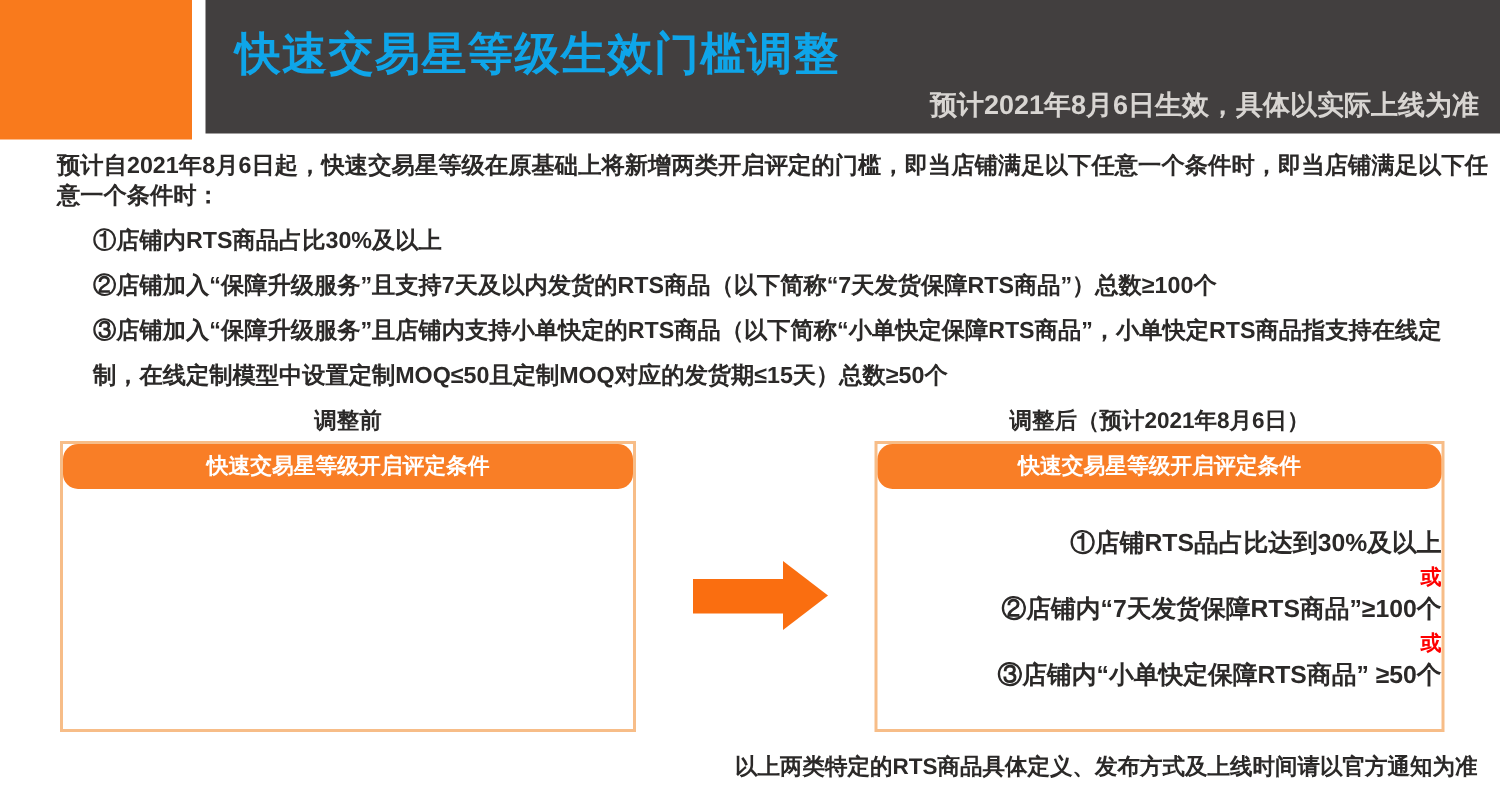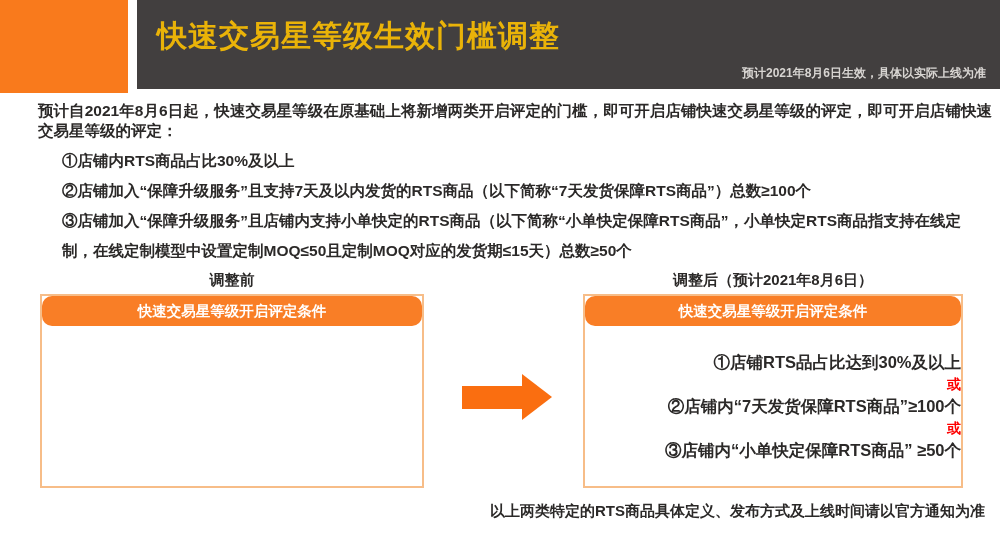--- a/index.html
+++ b/index.html
@@ -18,26 +18,26 @@
     width: 128px; height: 93px;
     background: #f97a1c;
   }
   .banner-dark {
     position: absolute; left: 137px; top: 4;
     width: 863px; height: 89px;
     background: #423f3f;
   }
   .banner-title {
     position: absolute; left: 20px; top: 16px;
-    font-size: 30px; font-weight: bold; color: #eab308;
+    font-size: 30px; font-weight: bold; color: #0ea5e9;
     letter-spacing: 1px;
   }
   .banner-subtitle {
     position: absolute; right: 14px; bottom: 7px;
-    font-size: 12px; font-weight: bold; color: #d8d5d2;
+    font-size: 18px; font-weight: bold; color: #d8d5d2;
   }
 
   
   .intro-paragraph {
     position: absolute; left: 38px; top: 101px;
     width: 954px;
     font-size: 15.5px; font-weight: bold; line-height: 20px;
     text-align: justify;
   }
   .intro-conditions {
@@ -109,21 +109,21 @@
 </style>
 </head>
 <body>
 
 <div class="banner-orange-block"></div>
 <div class="banner-dark">
   <div class="banner-title">快速交易星等级生效门槛调整</div>
   <div class="banner-subtitle">预计2021年8月6日生效，具体以实际上线为准</div>
 </div>
 
-<div class="intro-paragraph">预计自2021年8月6日起，快速交易星等级在原基础上将新增两类开启评定的门槛，即可开启店铺快速交易星等级的评定，即可开启店铺快速交易星等级的评定：</div>
+<div class="intro-paragraph">预计自2021年8月6日起，快速交易星等级在原基础上将新增两类开启评定的门槛，即当店铺满足以下任意一个条件时，即当店铺满足以下任意一个条件时：</div>
 
 <ul class="intro-conditions">
   <li>①店铺内RTS商品占比30%及以上</li>
   <li>②店铺加入“保障升级服务”且支持7天及以内发货的RTS商品（以下简称“7天发货保障RTS商品”）总数≥100个</li>
   <li>③店铺加入“保障升级服务”且店铺内支持小单快定的RTS商品（以下简称“小单快定保障RTS商品”，小单快定RTS商品指支持在线定制，在线定制模型中设置定制MOQ≤50且定制MOQ对应的发货期≤15天）总数≥50个</li>
 </ul>
 
 <div class="col-label before">调整前</div>
 <div class="col-label after">调整后（预计2021年8月6日）</div>
 

